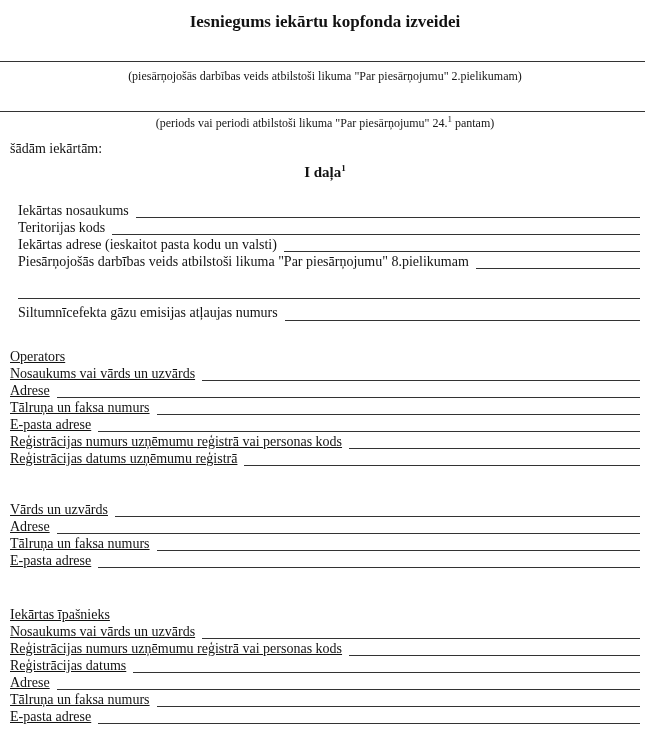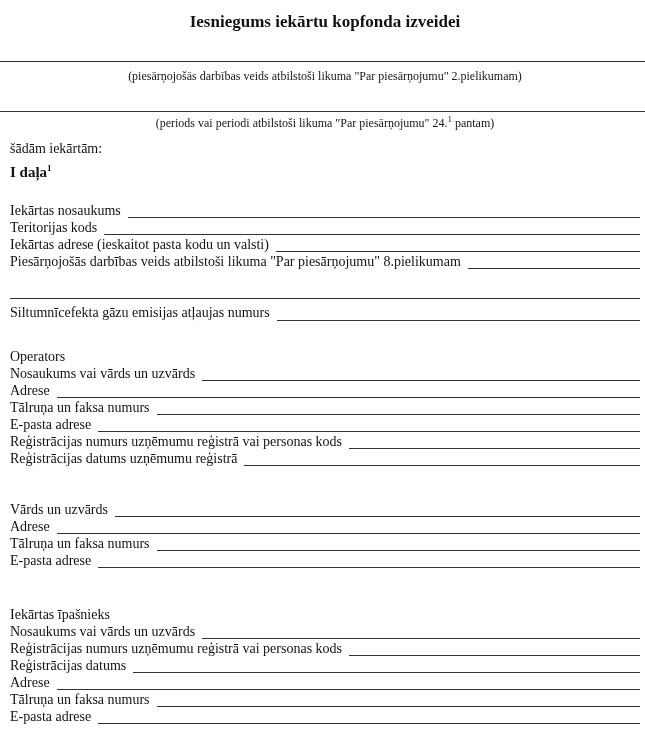--- a/index.html
+++ b/index.html
@@ -26,36 +26,36 @@
   .rule-2{margin-top:28px;}
   .caption{
     font-size:12px;line-height:14px;text-align:center;
     margin-top:7px;color:#161616;
   }
   .caption-2{margin-top:4px;}
   sup{font-size:9px;line-height:0;vertical-align:super;}
   .intro{margin-top:10px;}
   .part-heading{
     font-size:15px;line-height:18px;font-weight:bold;
-    text-align:left;margin:6px 0 0 0;
+    text-align:center;margin:6px 0 0 0;
   }
-  .fields-top{margin-top:21px;}
+  .fields-top{margin-top:21px;margin-left:8px;}
   .row{display:flex;height:17px;}
   .lbl{white-space:nowrap;}
   .fill{
     flex:1 1 auto;
     margin-left:7px;margin-bottom:1px;
     border-bottom:1.8px solid #333;
   }
   .cont-line{
     height:0;border-top:1.8px solid #333;
     margin-top:28px;
   }
   .row-ghg{margin-top:3px;height:20px;padding-top:2px;box-sizing:border-box;}
-  .sec{margin-top:26px;}
+  .sec{margin-top:26px;text-decoration:underline;}
   .sec-contact{margin-top:34px;}
   .sec-owner{margin-top:37px;}
   .sec-heading{height:17px;}
 </style>
 </head>
 <body>
 
 <div class="doc">
 
   <h1 class="title">Iesniegums iekārtu kopfonda izveidei</h1>

